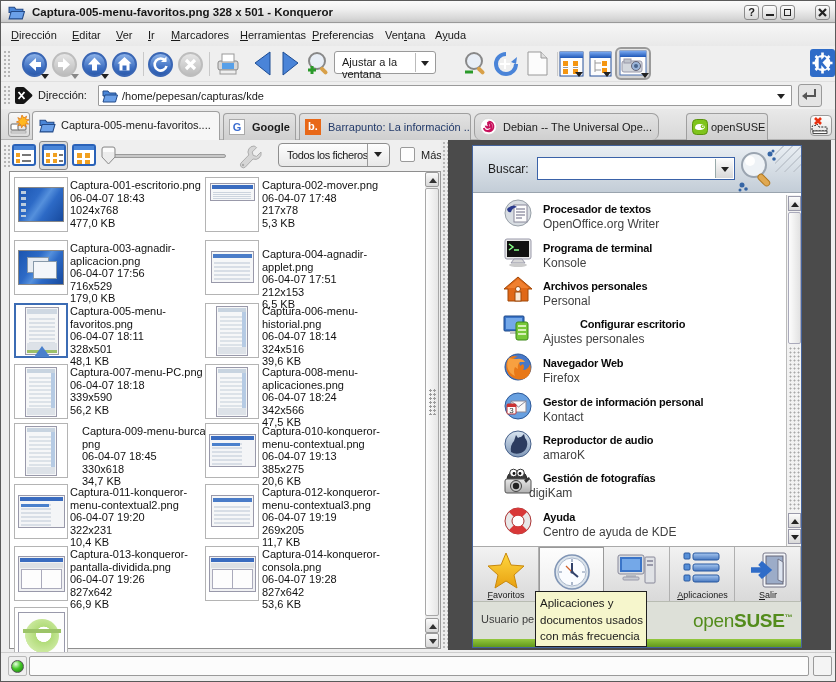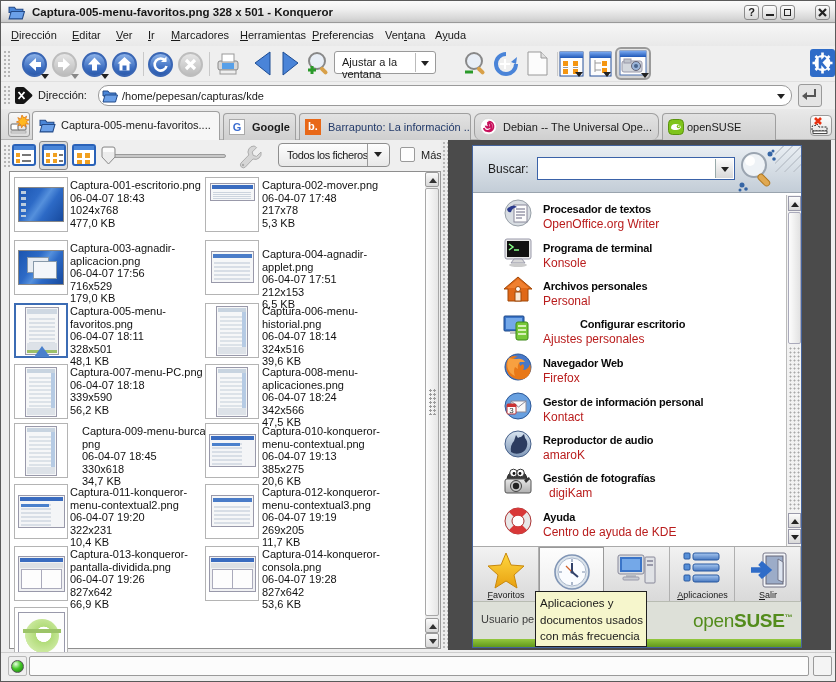--- a/index.html
+++ b/index.html
@@ -21,40 +21,40 @@
 
 #toolbar1 { position:absolute; left:1px; top:46px; right:1px; height:36px; background:#efefef; border-bottom:1px solid #e0e0e0;}
 .grip { position:absolute; width:7px; background-image:radial-gradient(circle at 2px 2px, #b5b5b5 1px, transparent 1.3px); background-size:4px 4px; }
 .cir { position:absolute; width:25px; height:25px; border-radius:50%; top:6px; }
 .cblue { background:linear-gradient(#8cb2e8,#3a6cc0 70%,#2c5aaa); border:2px solid #3a66b4; }
 .cgray { background:linear-gradient(#e6e6e6,#bcbcbc); border:2px solid #bdbdbd; }
 .ddtri { position:absolute; width:0; height:0; border-left:4px solid transparent; border-right:4px solid transparent; border-top:5px solid #222; }
 .sep { position:absolute; top:6px; width:1px; height:24px; background:#c9c9c9; }
 
 #addrbar { position:absolute; left:1px; top:82px; right:1px; height:27px; background:#efefef; }
-#addrfield { position:absolute; left:97px; top:3px; width:694px; height:21px; background:#fff; border:1px solid #9a9a9a; border-radius:10px; }
+#addrfield { position:absolute; left:97px; top:3px; width:694px; height:21px; background:#fff; border:1px solid #9a9a9a; border-radius:1px; }
 
 #tabbar { position:absolute; left:1px; top:109px; right:1px; height:31px; background:linear-gradient(#e9e9e9,#d8d8d8); border-bottom:1px solid #b4b4b4;}
 .tab { position:absolute; top:4px; height:27px; overflow:hidden; background:linear-gradient(#e2e2e2,#cfcfcf); border:1px solid #9f9f9f; border-bottom:none; border-radius:4px 4px 0 0; font-size:11px; }
 .tab.active { background:#f6f6f6; top:2px; height:29px; }
 .tab .tlabel { position:absolute; left:28px; top:7px; white-space:nowrap; }
 
 #filterbar { position:absolute; left:1px; top:140px; width:443px; height:31px; background:#efefef; }
 
 #filepane { position:absolute; left:9px; top:171px; width:416px; height:478px; background:#fff; border:1px solid #8e8e8e; border-right:none; }
 #fscroll { position:absolute; left:425px; top:171px; width:16px; height:478px; background:#ececec; border:1px solid #9a9a9a; border-left:none;}
 .nm { font-size:11px; line-height:12.5px; color:#111; white-space:nowrap; }
 
 #splitter { position:absolute; left:441px; top:140px; width:7px; height:510px; background:#ececec; background-image:radial-gradient(circle at 2px 2px,#b8b8b8 0.9px,transparent 1.1px); background-size:4px 4px; background-position:1px 1px; }
 #rightpane { position:absolute; left:448px; top:140px; width:383px; height:510px; background:#4b4b4b; }
 #shot { position:absolute; left:25px; top:6px; width:328px; height:501px; background:#fff; outline:1px solid #44639c; overflow:hidden; }
 
 #ksearch { position:absolute; left:0; top:0; width:328px; height:47px; background:linear-gradient(#e9eef3,#c3cdd7); border-bottom:1px solid #9aa4ae;}
 .t1k { font-weight:bold; font-size:11px; color:#0a0a0a; white-space:nowrap; letter-spacing:-0.2px;text-align:right;}
-.t2k { font-size:12px; color:#b91c1c; white-space:nowrap;}
+.t2k { font-size:12px; color:#404040; white-space:nowrap;}
 #ktabs { position:absolute; left:0; top:400px; width:328px; height:55px; background:linear-gradient(#f2f2f2,#d9d9d9); border-top:1px solid #aaa; }
 #kbottom { position:absolute; left:0; top:455px; width:328px; height:39px; background:#dde0d8; border-top:1px solid #b8bcb2;}
 #kgreen { position:absolute; left:0; top:493px; width:328px; height:8px; background:linear-gradient(#93c83d,#61981c); }
 #tooltip { position:absolute; left:62px; top:445px; width:112px; height:56px; background:#f6f6cc; border:1px solid #202020; font-size:11.5px; color:#1a1a1a; padding:3px 0 0 4px; line-height:16.5px; white-space:nowrap; overflow:hidden; z-index:5;}
 
 #statusbar { position:absolute; left:1px; top:652px; right:1px; height:29px; background:#efefef; border-top:1px solid #cdcdcd;}
 </style>
 </head>
 <body>
 <div id="frame"></div>
@@ -254,21 +254,21 @@
     <div class="abs" style="left:5px; top:5px; width:16px; height:16px; background:#e86818; color:#fff; font-weight:bold; text-align:center; line-height:15px; font-size:11px;">b.</div>
     <span class="tlabel" style="color:#223a6a;">Barrapunto: La información ...</span>
   </div>
   <div class="tab" style="left:473px; width:185px;border-radius:7px;">
     <div class="abs" style="left:5px; top:4px;"><svg width="17" height="17" viewBox="0 0 17 17">
           <circle cx="8.5" cy="8.5" r="8" fill="#fff" stroke="#ccc" stroke-width="0.5"></circle>
           <path d="M8.5 8.5 m0 -5 a5 5 0 1 1 -4.7 6.6 a4 4 0 1 0 3.5 -5.3 a2.6 2.6 0 1 1 -1.7 2.9 a1.5 1.5 0 1 0 1.6 -1.6" fill="none" stroke="#c8105c" stroke-width="1.7"></path>
         </svg></div>
     <span class="tlabel">Debian -- The Universal Ope...</span>
   </div>
-  <div class="tab" style="left:661px; width:114px;">
+  <div class="tab" style="left:685px; width:82px;">
     <div class="abs" style="left:5px; top:5px;"><svg width="16" height="16" viewBox="0 0 16 16">
           <rect x="0.5" y="0.5" width="15" height="15" rx="4" fill="#7fc41c" stroke="#5a9210"></rect>
           <path d="M3 9 q0 -4 4.5 -4 q4.5 0 5.5 3 q-1 3 -5 3 q-4.5 0 -5 -2" fill="#fff"></path>
           <circle cx="10.5" cy="7.5" r="1.8" fill="#7fc41c"></circle>
           <circle cx="10.8" cy="7.3" r="0.8" fill="#fff"></circle>
         </svg></div>
     <span class="tlabel" style="left:24px;">openSUSE</span>
   </div>
   <div class="abs" style="left:809px; top:6px; width:22px; height:21px; border:1px solid #9a9a9a; border-radius:4px; background:linear-gradient(#fcfcfc,#e4e4e4);">
     <svg width="19" height="18" viewBox="0 0 19 18" style="margin:1px 0">
@@ -568,21 +568,21 @@
               <linearGradient id="dkg" x1="0" y1="0" x2="0" y2="1">
                 <stop offset="0" stop-color="#e8e8e8"></stop>
                 <stop offset="1" stop-color="#b0b0b0"></stop>
               </linearGradient>
             </defs>
             <circle cx="14" cy="20" r="5.5" fill="#c8c8c8" stroke="#444"></circle>
             <circle cx="14" cy="20" r="3.2" fill="#222"></circle>
             <path d="M22 14 l5 -3 1 2 -4 4 z" fill="#333"></path>
           </svg></div>
 <div class="abs t1k" style="left:70px; top:279px;">Gestión de fotografías</div>
-<div class="abs t2k" style="left:76px; top:293px;">digiKam</div>
+<div class="abs t2k" style="left:56px; top:293px;">digiKam</div>
 <div class="abs" style="left:29px; top:312px;"><svg width="32" height="32" viewBox="0 0 32 32">
             <circle cx="16" cy="16" r="13" fill="#e8e8e8" stroke="#a33"></circle>
             <circle cx="16" cy="16" r="6" fill="#fff" stroke="#a33"></circle>
             <path d="M16 3 a13 13 0 0 1 9 4 l-5 5 a6 6 0 0 0 -8 0 l-5 -5 a13 13 0 0 1 9 -4" fill="#d83838"></path>
             <path d="M16 29 a13 13 0 0 1 -9 -4 l5 -5 a6 6 0 0 0 8 0 l5 5 a13 13 0 0 1 -9 4" fill="#d83838"></path>
           </svg></div>
 <div class="abs t1k" style="left:70px; top:318px;">Ayuda</div>
 <div class="abs t2k" style="left:70px; top:332px;">Centro de ayuda de KDE</div>
         <div class="abs" style="left:313px; top:2px; width:15px; height:351px; background:#f2f2f2; border-left:1px solid #bbb;">
           <div class="abs" style="left:1px; top:17px; width:13px; height:132px; background:linear-gradient(90deg,#fdfdfd,#e2e2e2); border:1px solid #aab; border-radius:2px;"></div>

